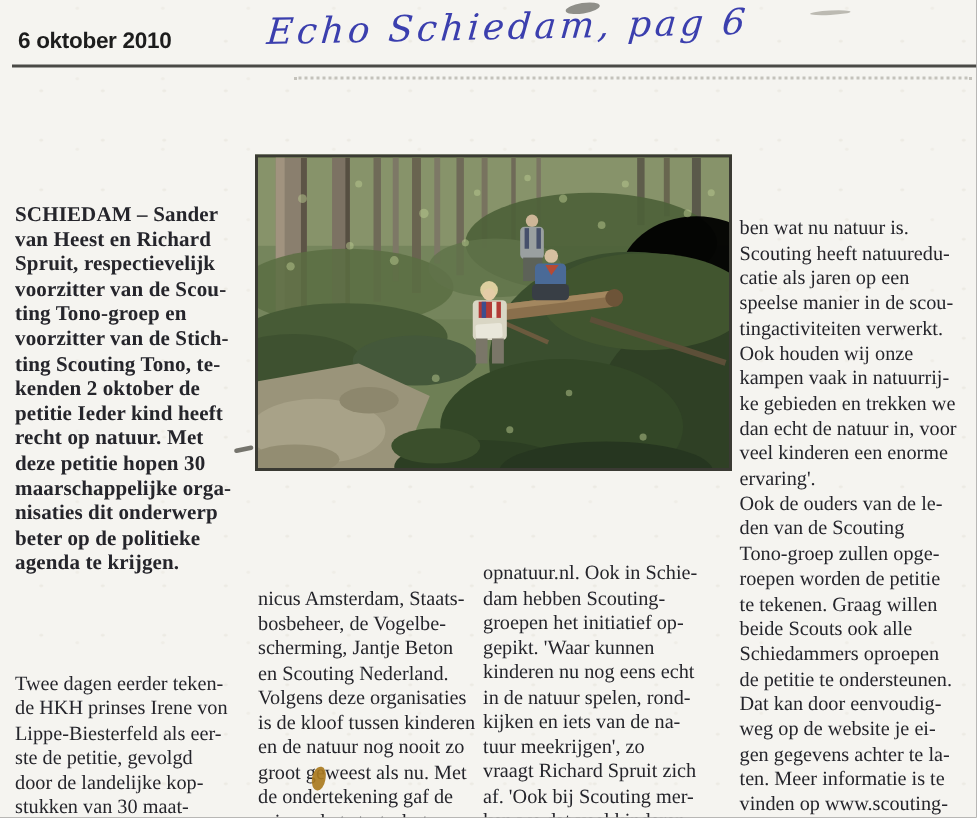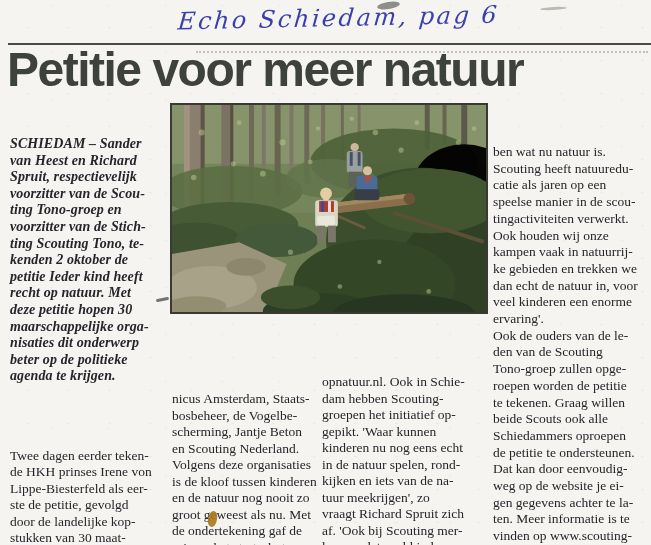--- a/index.html
+++ b/index.html
@@ -38,21 +38,21 @@
   }
   .smudge-b {
     position:absolute; left:540px; top:7px; width:27px; height:3px;
     background:#bcbab2; border-radius:50%; transform:rotate(-3deg);
   }
   .stray-dash {
     position:absolute; left:156px; top:298px; width:13px; height:3px;
     background:#55544c; border-radius:2px; transform:rotate(-12deg); opacity:.8;
   }
   .coltext { position:absolute; white-space:pre; color:#25252b; }
-  .intro { font-weight:bold; font-size:14px; line-height:16.6px; letter-spacing:.1px;font-style:italic; }
+  .intro { font-weight:bold; font-size:14px; line-height:16.6px; letter-spacing:.1px; }
   .bodytxt { font-size:13.5px; line-height:16.5px;margin-top:47px; }
   .col1 { left:10px; top:100px; width:158px; }
   .col1 .bodytxt { margin-top:27px; }
   .col2 { left:172px; top:344px; width:156px; }
   .col3 { left:322px; top:327px; width:156px; }
   .col4 { left:493px; top:97px; width:158px; line-height:16.7px; }
   .photo-frame {
     position:absolute; left:170px; top:103px; width:318px; height:211px;
     border:2px solid #3a3a33; box-sizing:border-box; background:#66774f;
   }
@@ -61,30 +61,30 @@
     position:absolute; left:208px; top:511px; width:9px; height:16px;
     background:#a9791f; border-radius:55% 45% 50% 50%;
     transform:rotate(9deg); opacity:.92;
   }
 </style>
 </head>
 <body>
 
 <div class="page">
 
+  <div class="date">6 oktober 2010</div>
 
   <div class="handwriting">Echo Schiedam, pag 6</div>
 
   <div class="smudge-a"></div>
   <div class="smudge-b"></div>
 
   <div class="rule"></div>
   <div class="dotted"></div>
 
-  <div class="headline">Petitie voor meer natuur</div>
 
   <div class="coltext col1">
     <div class="intro">SCHIEDAM – Sander
 van Heest en Richard
 Spruit, respectievelijk
 voorzitter van de Scou-
 ting Tono-groep en
 voorzitter van de Stich-
 ting Scouting Tono, te-
 kenden 2 oktober de

